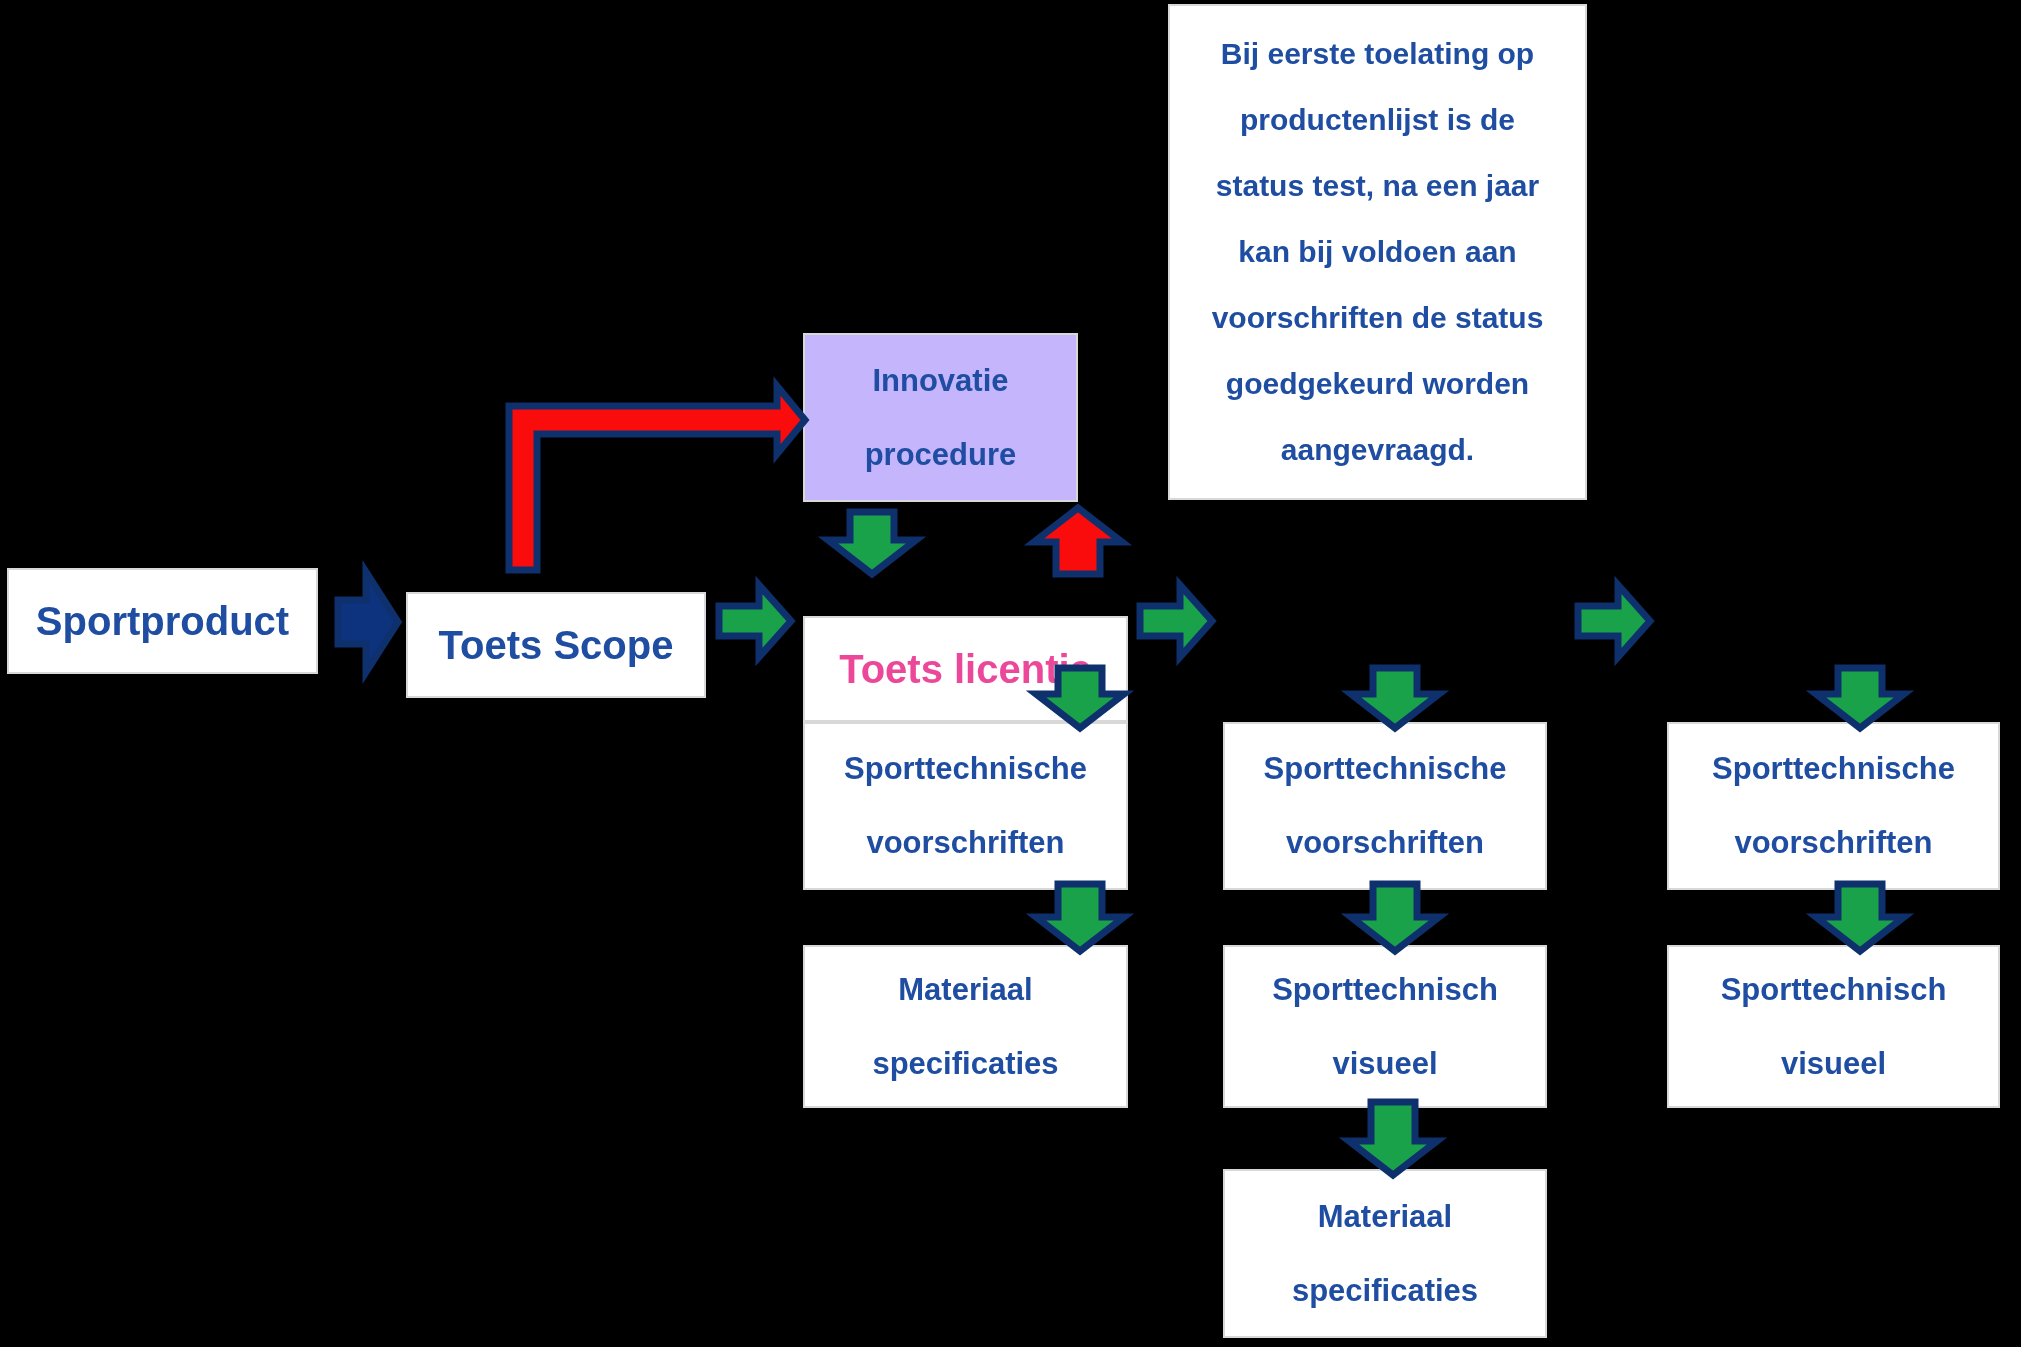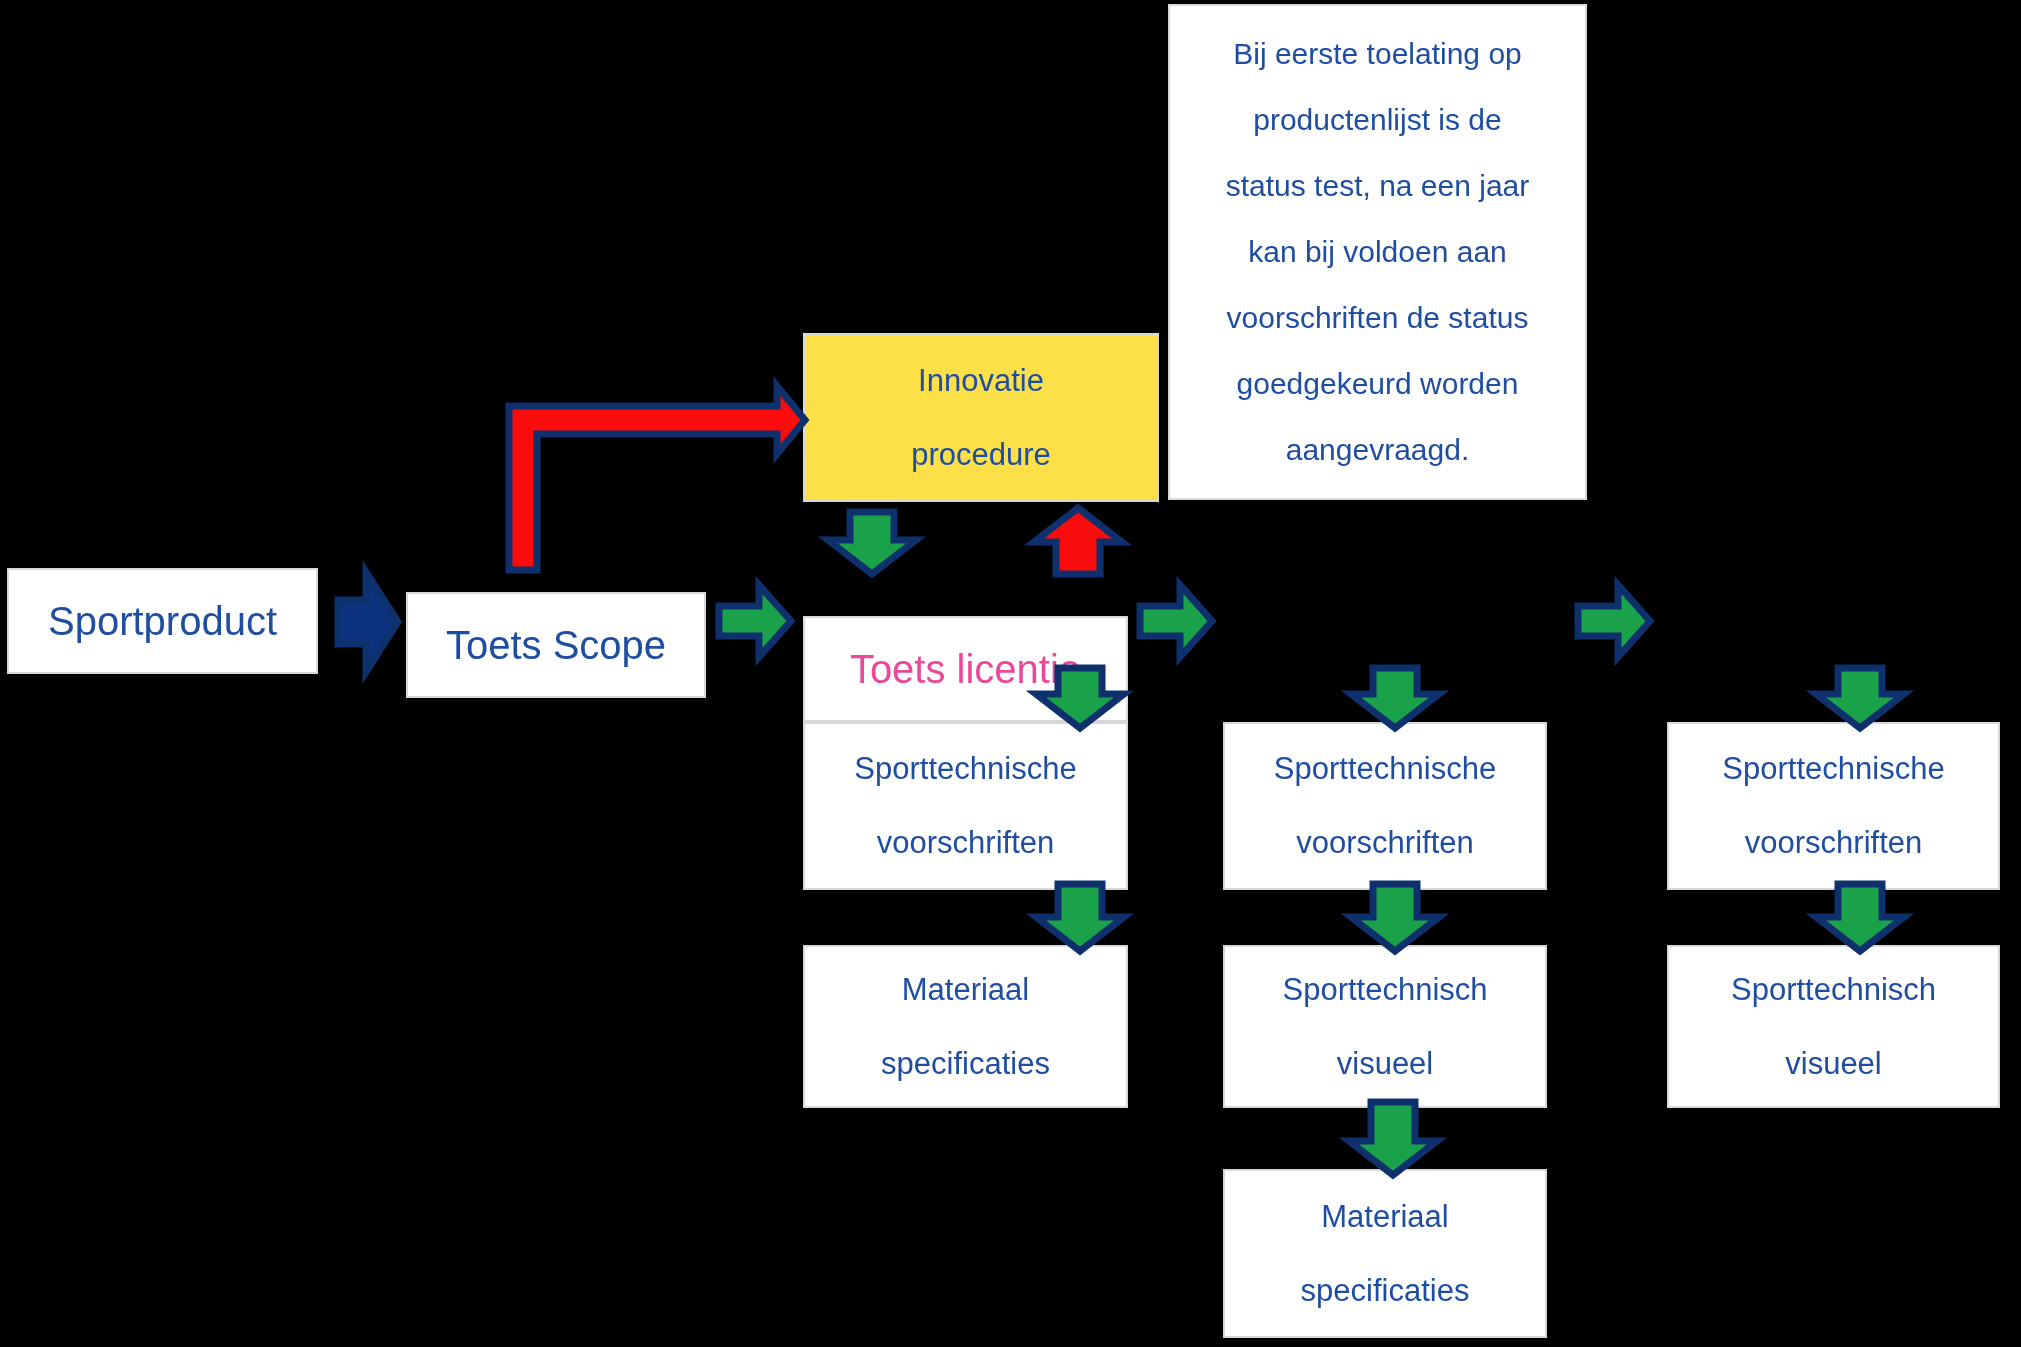--- a/index.html
+++ b/index.html
@@ -9,21 +9,21 @@
     background:#000;
     font-family:"Liberation Sans","DejaVu Sans",sans-serif;
     overflow:hidden;
   }
   .box{
     position:absolute;
     background:#ffffff;
     border:2px solid #d8d8d8;
     box-sizing:border-box;
     color:#1E4DA1;
-    font-weight:normal;
+    font-weight:bold;
     display:flex;
     align-items:center;
     justify-content:center;
     text-align:center;
     white-space:pre-line;
   }
   .main{font-size:40px;}
   .sub{font-size:31px;line-height:74px;}
   .note{font-size:30px;line-height:66px;}
   .overlay{
@@ -35,21 +35,21 @@
 </style>
 </head>
 <body>
 
 <div class="stage" style="background: rgb(0, 0, 0);">
 
   <div class="box main" style="left: 7px; top: 568px; width: 311px; height: 106px; color: rgb(30, 77, 161); background: rgb(255, 255, 255);">Sportproduct</div>
   <div class="box main" style="left: 406px; top: 592px; width: 300px; height: 106px; color: rgb(30, 77, 161); background: rgb(255, 255, 255);">Toets Scope</div>
   <div class="box main" style="left: 803px; top: 568px; width: 325px; height: 106px; color: #ec4899; background: rgb(255, 255, 255); margin-top: 48px;">Toets licentie</div>
 
-  <div class="box sub" style="left: 803px; top: 333px; width: 356px; height: 169px; color: rgb(30, 77, 161); background: #fde047;">Innovatie
+  <div class="box sub" style="left: 803px; top: 333px; width: 275px; height: 169px; color: rgb(30, 77, 161); background: #c4b5fd;">Innovatie
 procedure</div>
 
   <div class="box note" style="left: 1168px; top: 4px; width: 419px; height: 496px; color: rgb(30, 77, 161); background: rgb(255, 255, 255);">Bij eerste toelating op
 productenlijst is de
 status test, na een jaar
 kan bij voldoen aan
 voorschriften de status
 goedgekeurd worden
 aangevraagd.</div>
 

